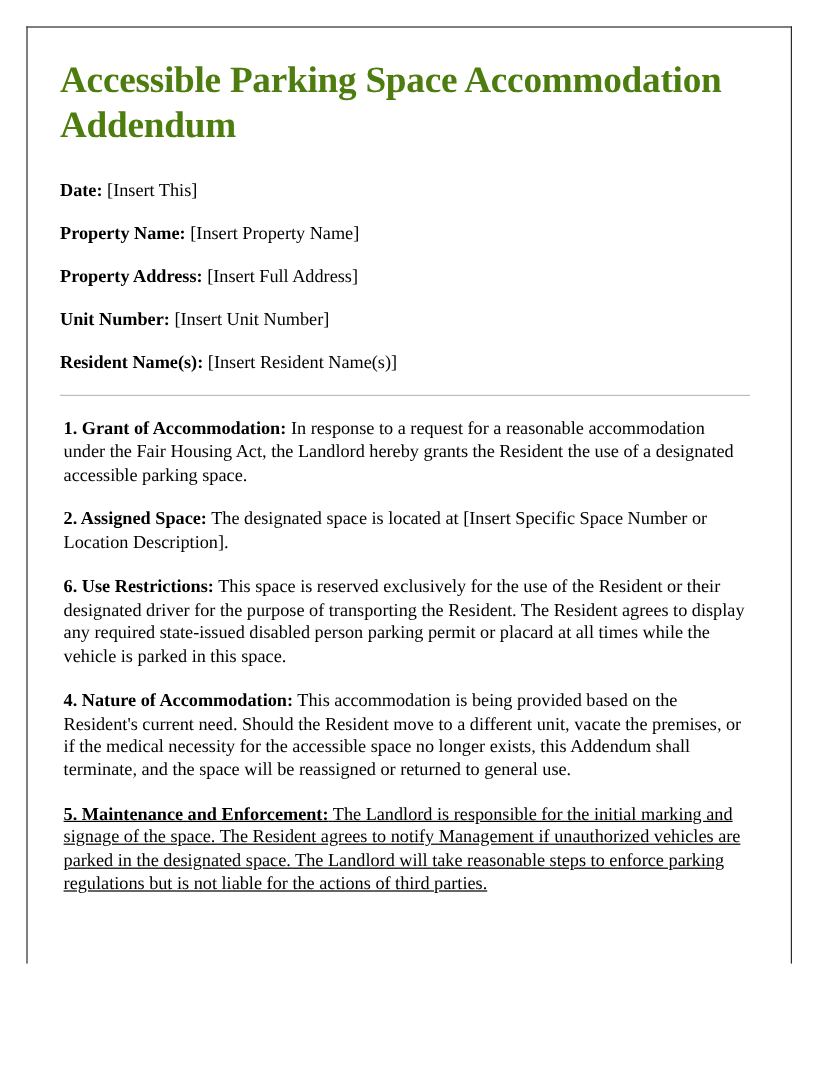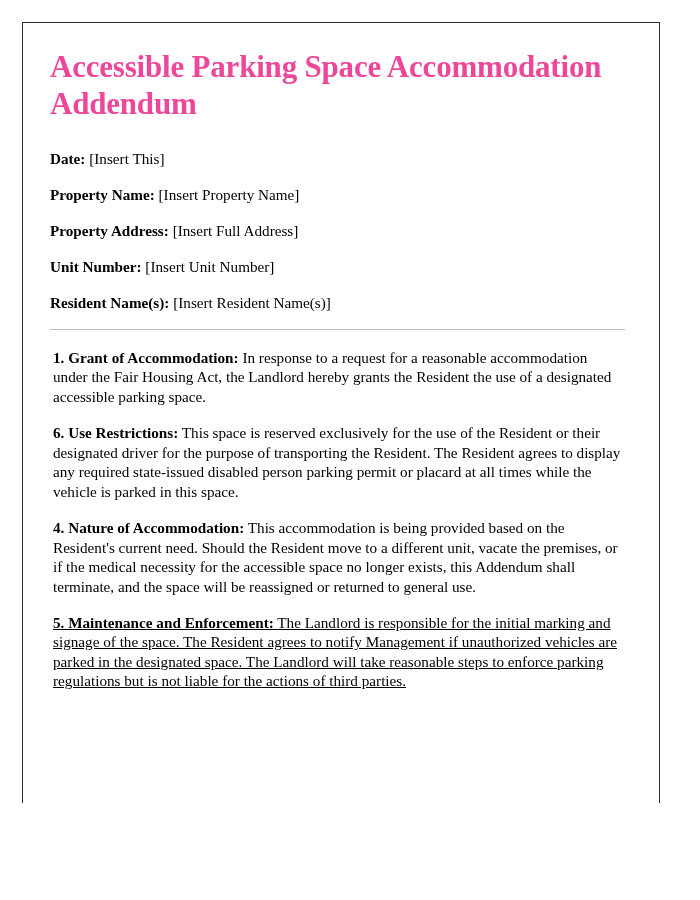--- a/index.html
+++ b/index.html
@@ -32,21 +32,21 @@
     padding: 26px 34px 0 27px;
     box-sizing: border-box;
   }
 
   .doc-title {
     font-size: 31px;
     font-weight: bold;
     line-height: 1.19;
     letter-spacing: -0.2px;
     margin: 0 0 26px 0;
-    color: #ec4899;
+    color: #4d7c0f;
   }
 
   .meta-list {
     margin: 0 0 6px 0;
   }
   .meta-row {
     font-size: 15.2px;
     line-height: 1.28;
     margin-bottom: 16.5px;
   }
@@ -110,20 +110,24 @@
     </div>
 
     <hr class="divider">
 
 
     <p class="para">
       <span class="sec-head">1. Grant of Accommodation:</span>
       <span>In response to a request for a reasonable accommodation under the Fair Housing Act, the Landlord hereby grants the Resident the use of a designated accessible parking space.</span>
     </p>
 
+    <p class="para">
+      <span class="sec-head">2. Assigned Space:</span>
+      <span>The designated space is located at [Insert Specific Space Number or Location Description].</span>
+    </p>
 
     <p class="para">
       <span class="sec-head">6. Use Restrictions:</span>
       <span>This space is reserved exclusively for the use of the Resident or their designated driver for the purpose of transporting the Resident. The Resident agrees to display any required state-issued disabled person parking permit or placard at all times while the vehicle is parked in this space.</span>
     </p>
 
     <p class="para">
       <span class="sec-head">4. Nature of Accommodation:</span>
       <span>This accommodation is being provided based on the Resident's current need. Should the Resident move to a different unit, vacate the premises, or if the medical necessity for the accessible space no longer exists, this Addendum shall terminate, and the space will be reassigned or returned to general use.</span>
     </p>

